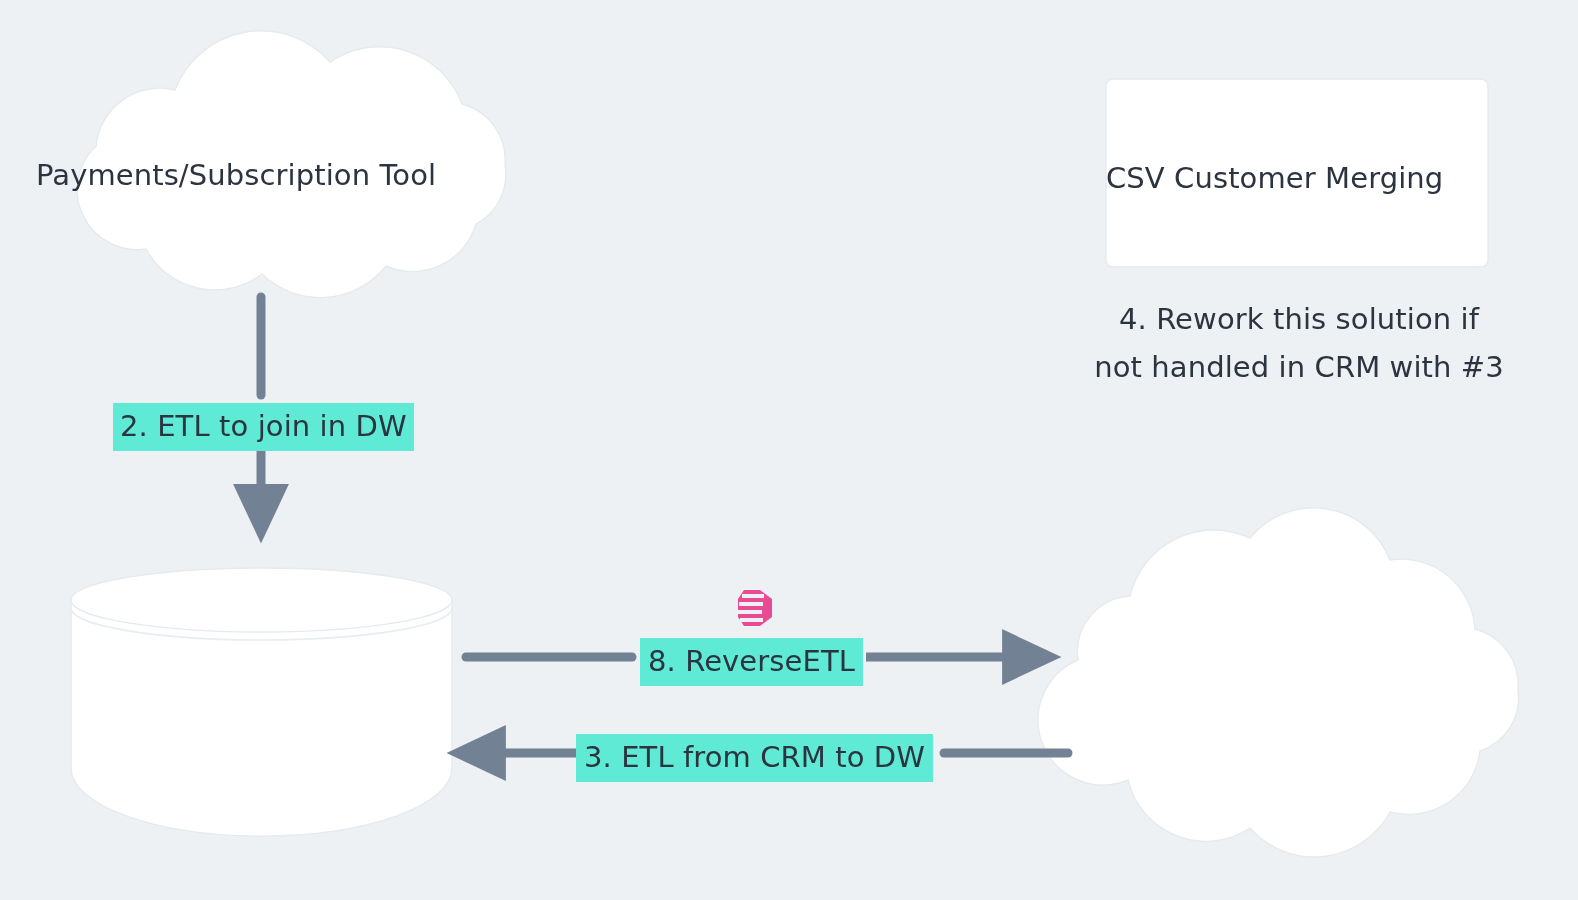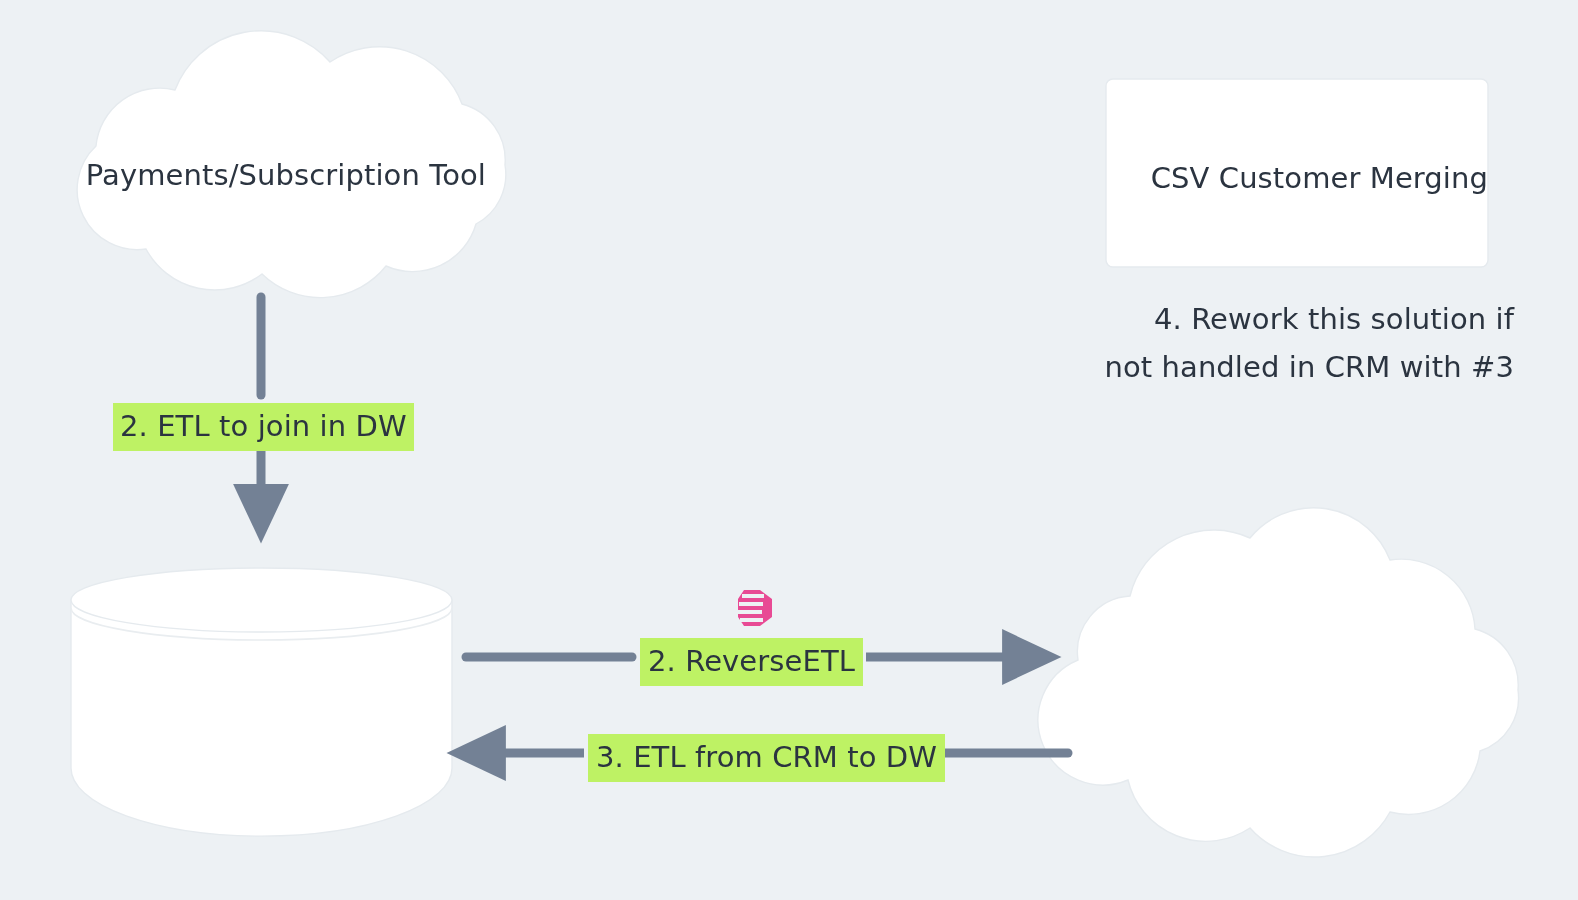--- a/index.html
+++ b/index.html
@@ -16,32 +16,32 @@
   #stage {
     position: relative;
     width: 1578px;
     height: 900px;
   }
   .node-label {
     position: absolute;
     color: #2b3440;
     font-size: 29px;
     line-height: 1.65;
-    text-align: right;
+    text-align: left;
     letter-spacing: 0.1px;
     white-space: pre-line;
     pointer-events: none;
   }
   .edge-label {
     position: absolute;
     color: #2b3440;
     font-size: 29px;
     line-height: 1.65;
     letter-spacing: 0.1px;
-    background: #bef264;
+    background: #5eead4;
     white-space: pre-line;
   }
   svg.layer {
     position: absolute;
     left: 0;
     top: 0;
     width: 1578px;
     height: 900px;
   }
 </style>
@@ -129,20 +129,20 @@
   </svg>
 
   <div class="node-label" style="left:36px; top:152px; width:450px;">Payments/Subscription Tool</div>
 
   <div class="node-label" style="left:1106px; top:155px; width:382px;">CSV Customer Merging</div>
 
 
 
   <div class="edge-label" style="left:113px; top:403px; padding:0 7px;">2. ETL to join in DW</div>
 
-  <div class="edge-label" style="left:640px; top:638px; padding:0 8px;">2. ReverseETL</div>
+  <div class="edge-label" style="left:640px; top:638px; padding:0 8px;">8. ReverseETL</div>
 
-  <div class="edge-label" style="left:588px; top:734px; padding:0 8px;">3. ETL from CRM to DW</div>
+  <div class="edge-label" style="left:576px; top:734px; padding:0 8px;">3. ETL from CRM to DW</div>
 
-  <div class="node-label" style="left:1084px; top:296px; width:430px; text-align:right;">4. Rework this solution if
+  <div class="node-label" style="left:1084px; top:296px; width:430px; text-align:center;">4. Rework this solution if
 not handled in CRM with #3</div>
 
 </div>
 
 </body></html>

